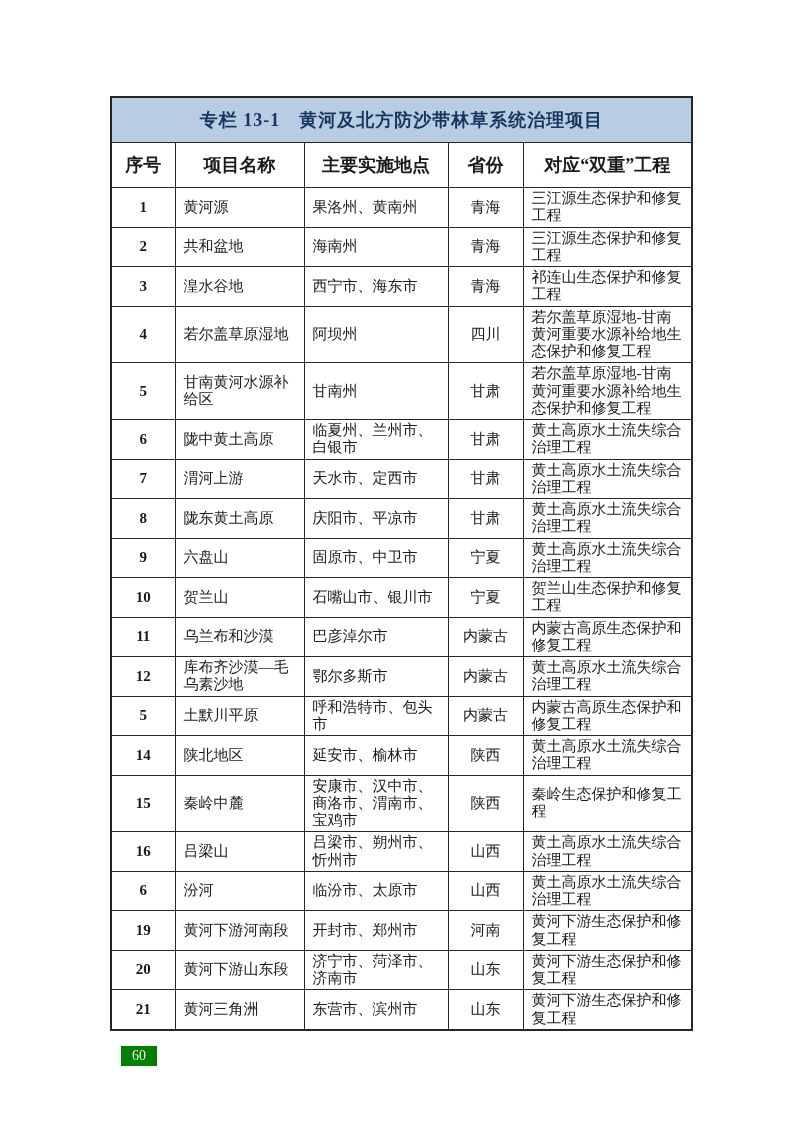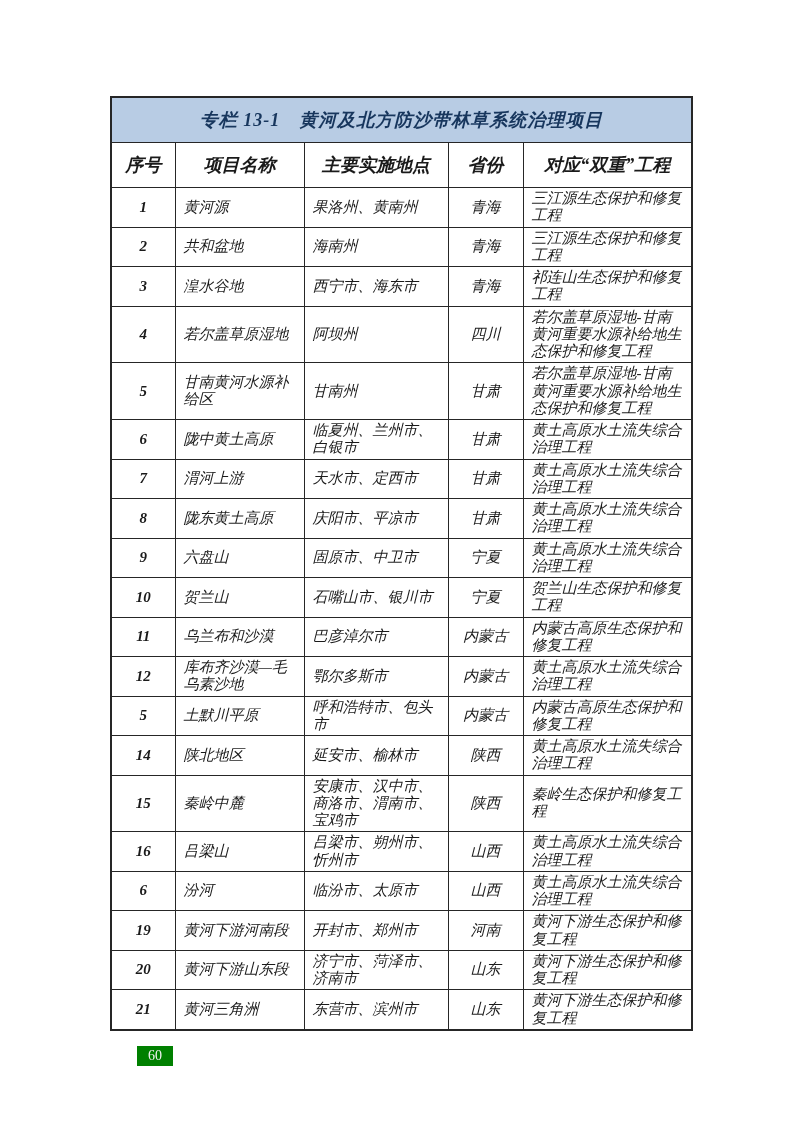--- a/index.html
+++ b/index.html
@@ -19,21 +19,20 @@
     position: absolute;
     left: 110px;
     top: 96px;
     width: 581px;
   }
   table.main-table {
     border-collapse: collapse;
     table-layout: fixed;
     width: 581px;
     border: 2px solid #262626;
-    font-style: italic;
   }
   table.main-table th,
   table.main-table td {
     border: 1px solid #262626;
     vertical-align: middle;
     word-break: break-all;
     overflow-wrap: break-word;
   }
   th.title-cell {
     height: 40px;
@@ -74,21 +73,20 @@
     left: 121px;
     top: 1046px;
     min-width: 22px;
     height: 20px;
     line-height: 20px;
     padding: 0 7px;
     text-align: center;
     color: #f2f2f2;
     font-size: 14px;
     font-family: "Liberation Serif", serif;
-    margin-left: 16px;
     
   }
 </style>
 </head>
 <body>
 
 <div class="table-wrap">
   <table class="main-table">
     <colgroup>
       <col style="width:64px">

